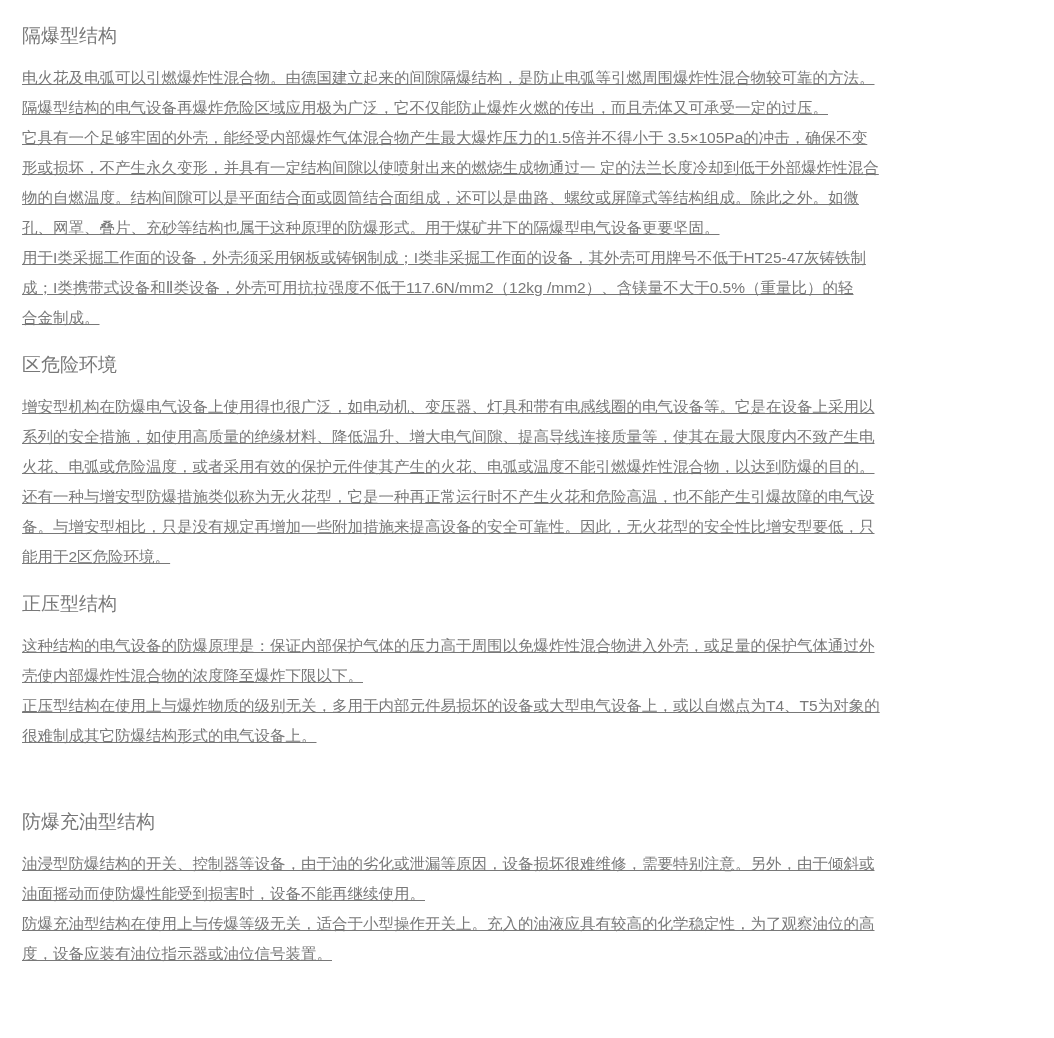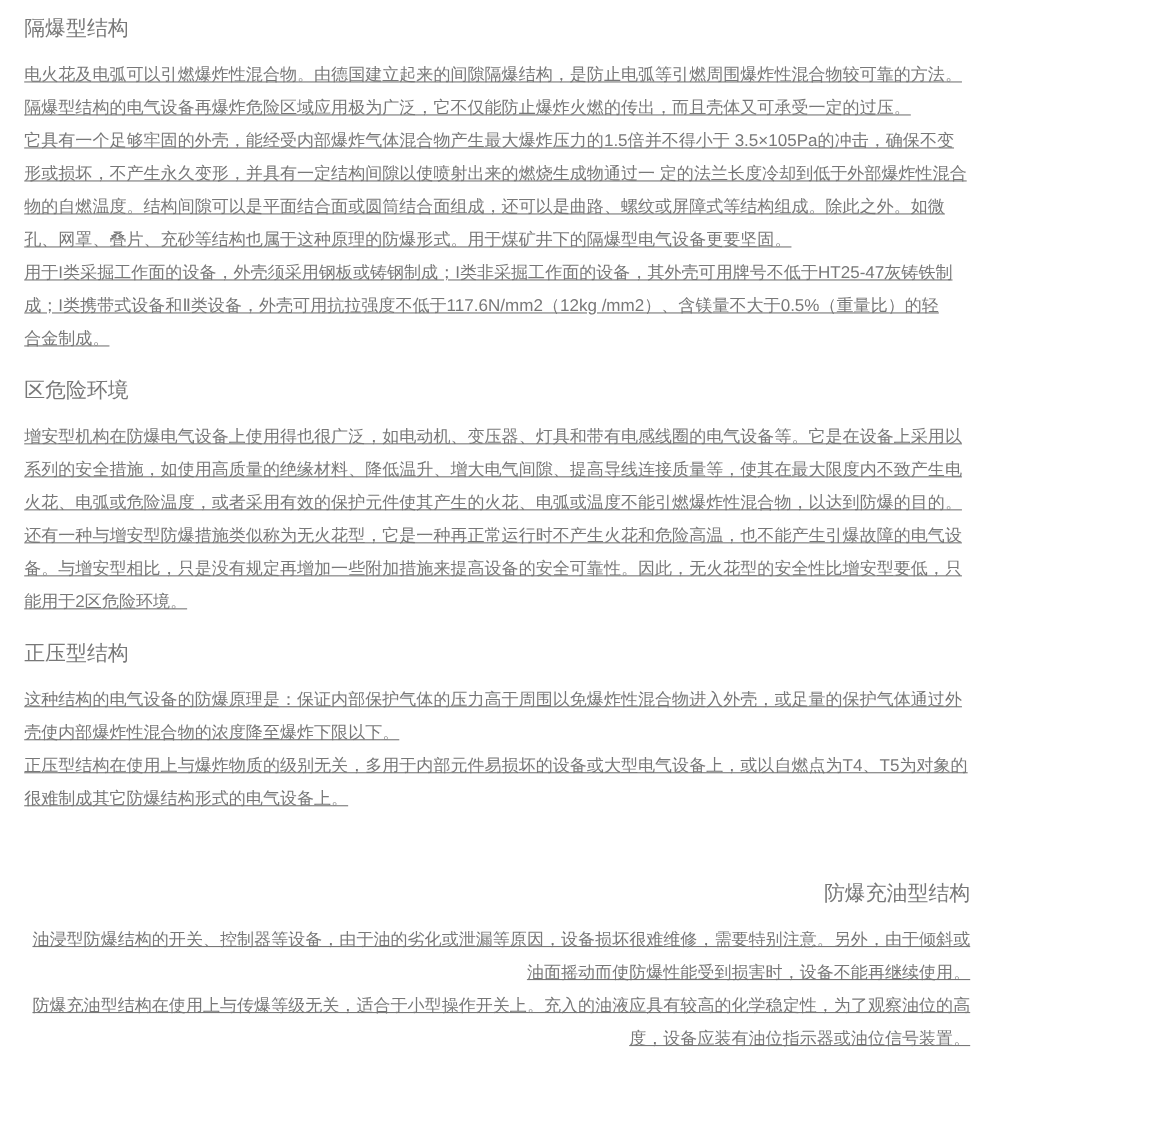--- a/index.html
+++ b/index.html
@@ -9,27 +9,27 @@
   }
   body {
     width: 1054px;
     height: 1038px;
     overflow: hidden;
     font-family: "Liberation Sans", "DejaVu Sans", sans-serif;
   }
   .doc {
     box-sizing: border-box;
     width: 904px;
-    padding: 12px 22px 18px 22px;
+    padding: 21px 22px 18px 22px;
     color: #787878;
   }
   .section { margin-top: 17px; }
   .section:first-child { margin-top: 0; }
   
-  .section:nth-of-type(4) { margin-top: 56px; text-align: right; }
+  .section:nth-of-type(4) { margin-top: 56px; }
   .section h2 {
     margin: 0 0 12px 0;
     font-size: 19px;
     font-weight: 400;
     line-height: 30px;
     color: #787878;
   }
   .para {
     margin: 0;
     font-size: 15.5px;

